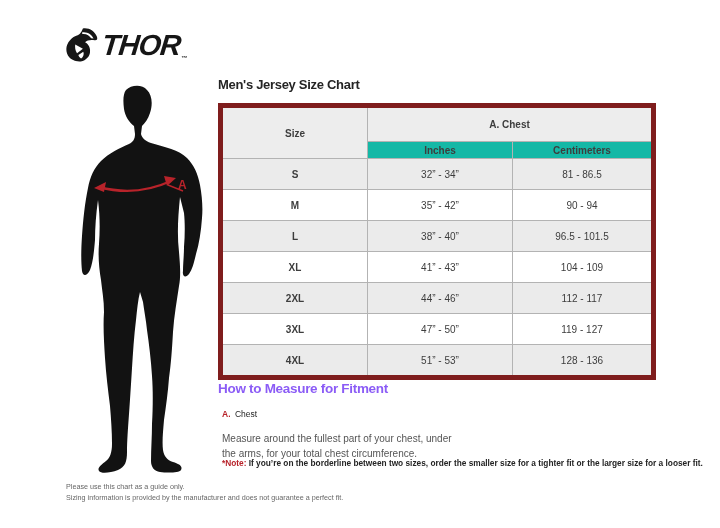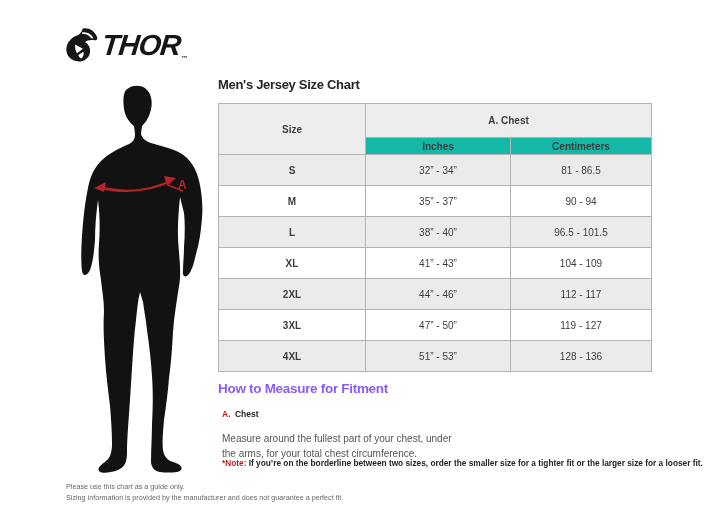--- a/index.html
+++ b/index.html
@@ -26,36 +26,36 @@
   .chart-title{
     position:absolute;left:218px;top:77px;font-size:13px;font-weight:bold;
     color:#242424;letter-spacing:-0.3px;text-align:right;
   }
   .measure-heading{
     position:absolute;left:218px;top:381px;font-size:13.5px;font-weight:bold;
     color:#8b5cf6;letter-spacing:-0.3px;
   }
   .measure-item{position:absolute;left:222px;top:403px;width:235px;}
   .measure-key{color:#b8232a;font-weight:bold;font-size:8.5px;}
-  .measure-name{color:#242424;font-weight:bold;font-size:8.5px;}
+  .measure-name{color:#242424;font-weight:normal;font-size:8.5px;}
   .measure-desc{margin-top:10px;font-size:10px;line-height:1.5;color:#555;}
   .note-row{position:absolute;left:222px;top:458px;width:498px;font-size:8.3px;font-weight:bold;white-space:nowrap;}
   .note-label{color:#b8232a;margin-right:0;}
   .note-text{color:#242424;}
   .disclaimer{position:absolute;left:66px;top:481px;font-size:7.2px;line-height:1.55;color:#666;}
   
   .size-table{
     position:absolute;left:218px;top:103px;width:433px;
     border-collapse:collapse;table-layout:fixed;
   }
   .size-table td{
     border:1px solid #b3b3b3;text-align:center;vertical-align:middle;
     font-size:10px;color:#3d3d3d;padding:0;
   }
-  .size-table{border:1px solid #7f1d1d;}
+  .size-table{border:5px solid #7f1d1d;}
   .col-size{width:147px;}
   .col-in{width:145px;}
   .col-cm{width:141px;}
   .head-cell{background:#ededed;font-weight:bold;color:#242424;font-size:10.5px;height:33px;}
   .unit-cell{background:#14b8a6;color:#ffffff;font-weight:bold;font-size:8.5px;height:16px;}
   .size-cell{font-weight:bold;color:#242424;}
   .size-table tr.data-row td{height:30px;}
   .size-table tr.alt td{background:#ebebeb;}
 </style>
 </head>
@@ -158,21 +158,21 @@
       <td class="unit-cell">Inches</td>
       <td class="unit-cell">Centimeters</td>
     </tr>
     <tr class="data-row alt">
       <td class="size-cell">S</td>
       <td>32” - 34”</td>
       <td>81 - 86.5</td>
     </tr>
     <tr class="data-row">
       <td class="size-cell">M</td>
-      <td>35” - 37”</td>
+      <td>35” - 42”</td>
       <td>90 - 94</td>
     </tr>
     <tr class="data-row alt">
       <td class="size-cell">L</td>
       <td>38” - 40”</td>
       <td>96.5 - 101.5</td>
     </tr>
     <tr class="data-row">
       <td class="size-cell">XL</td>
       <td>41” - 43”</td>

